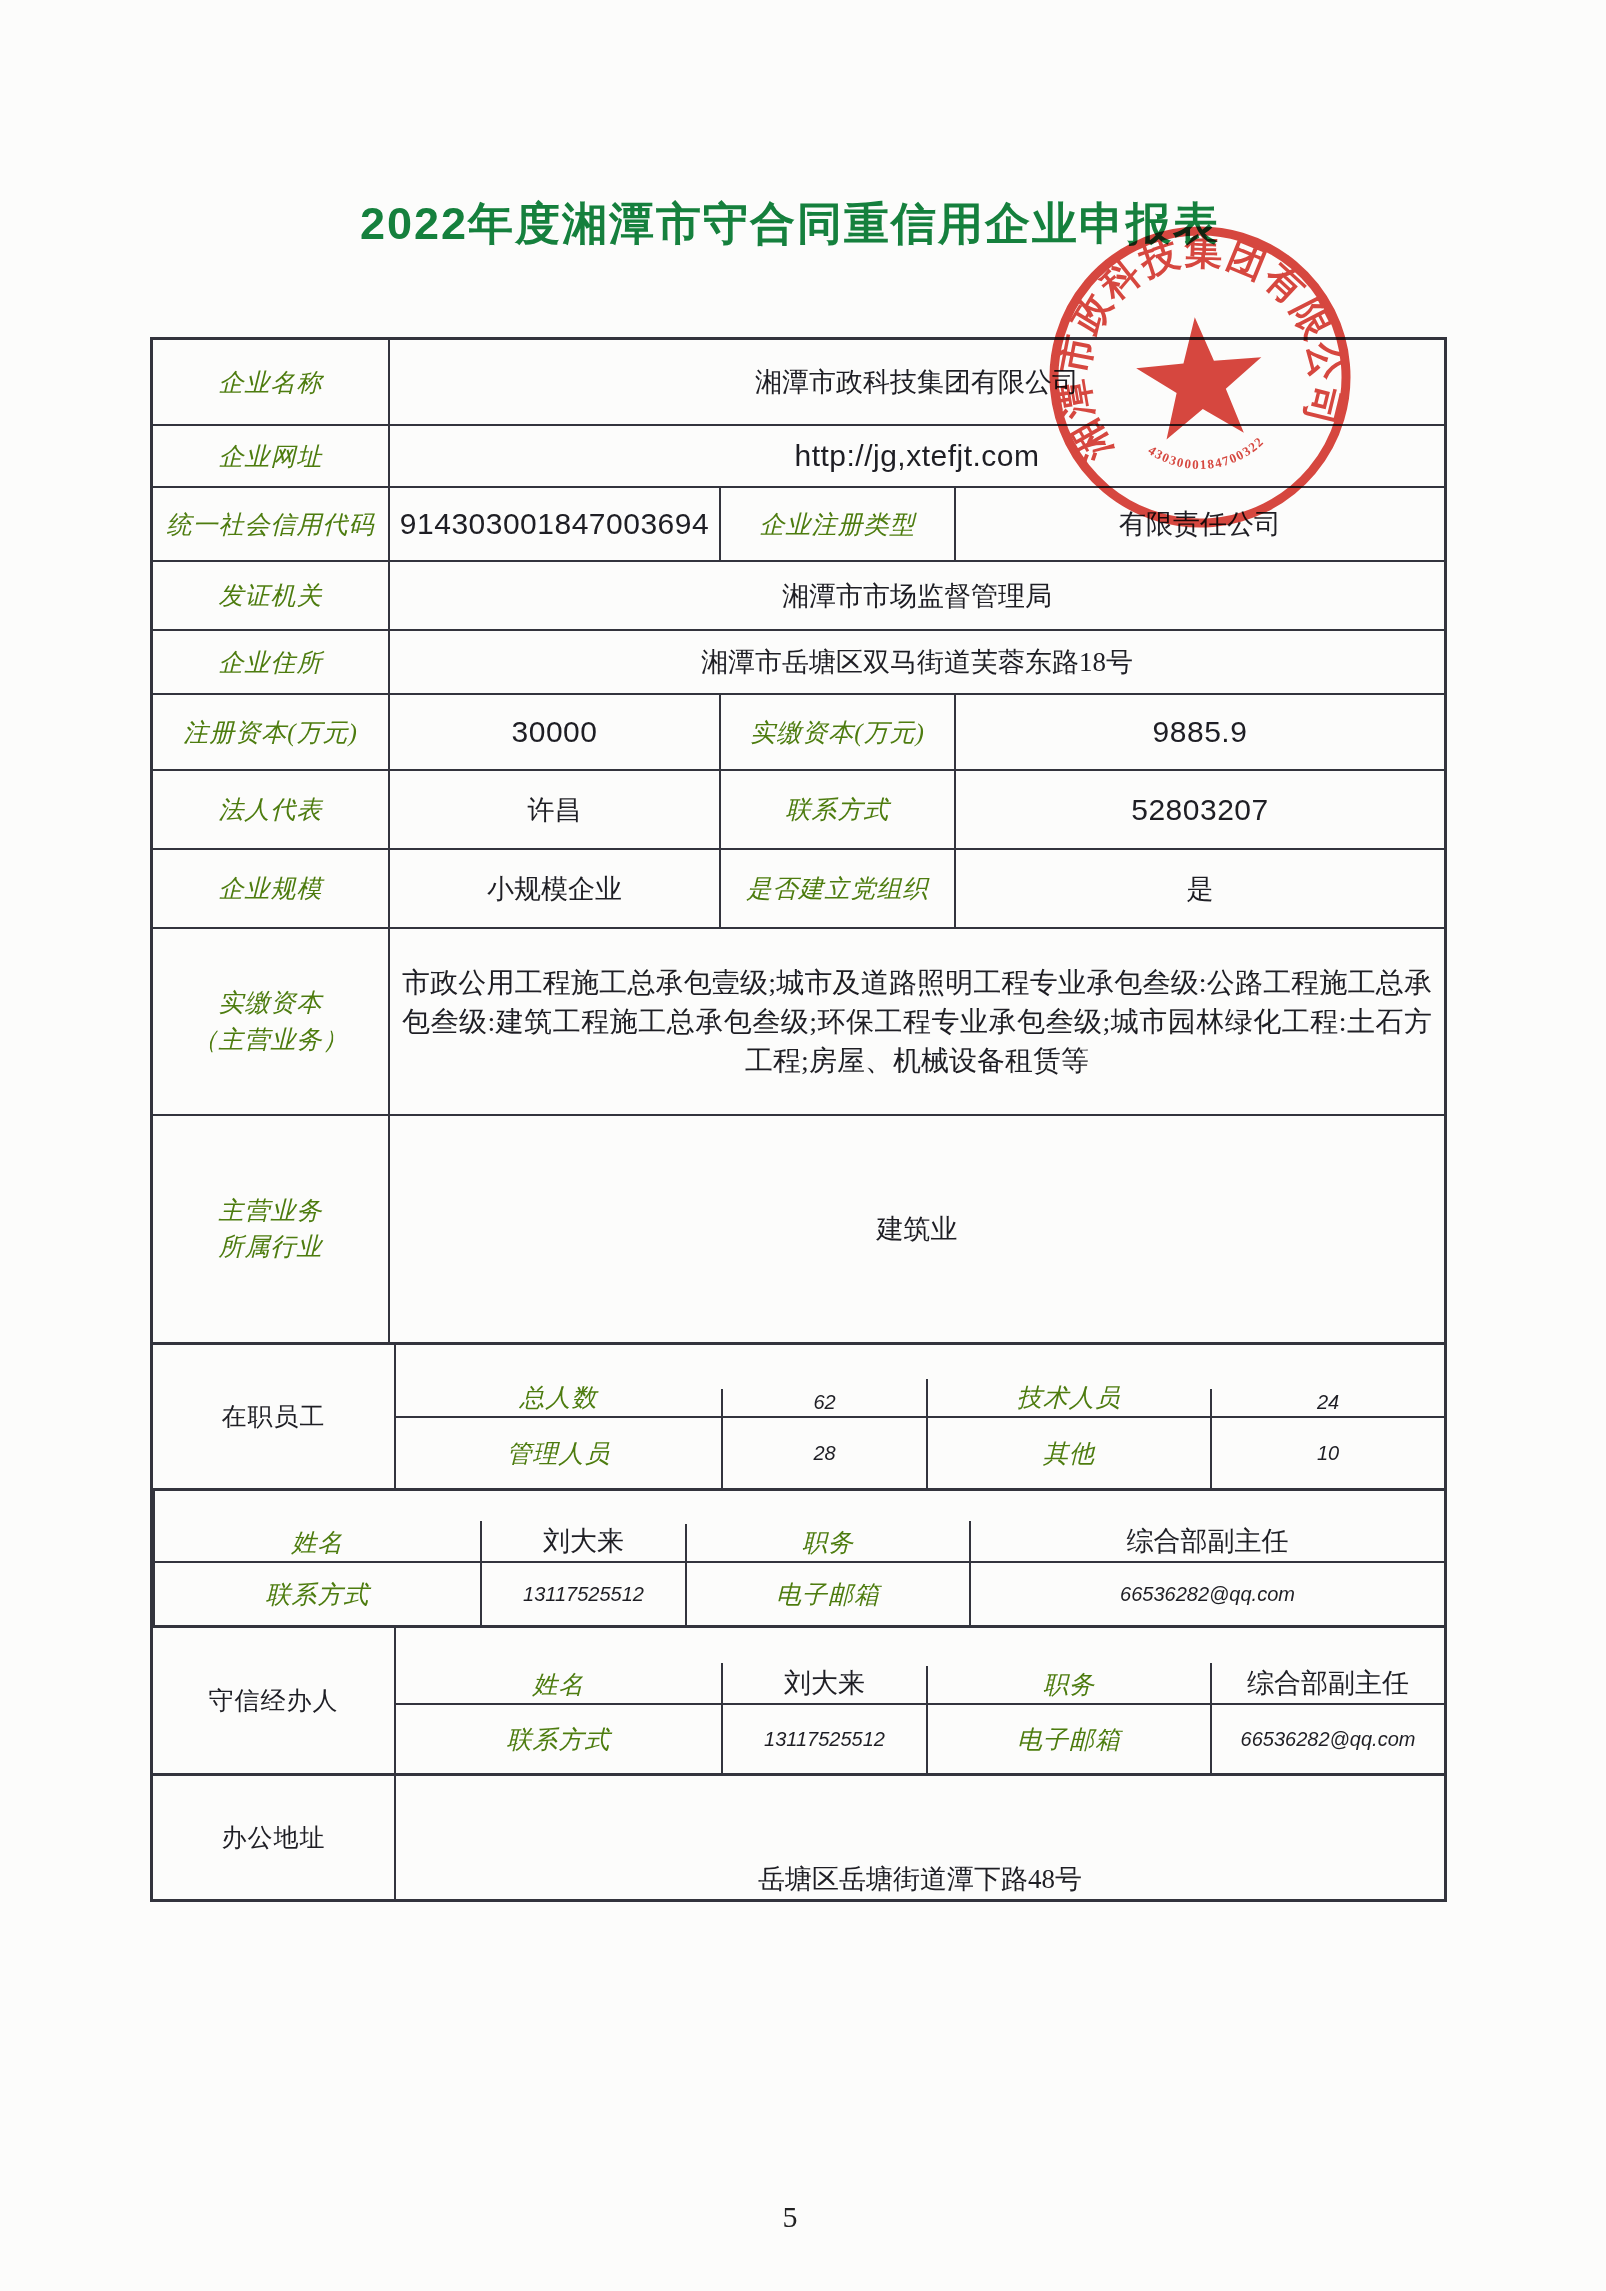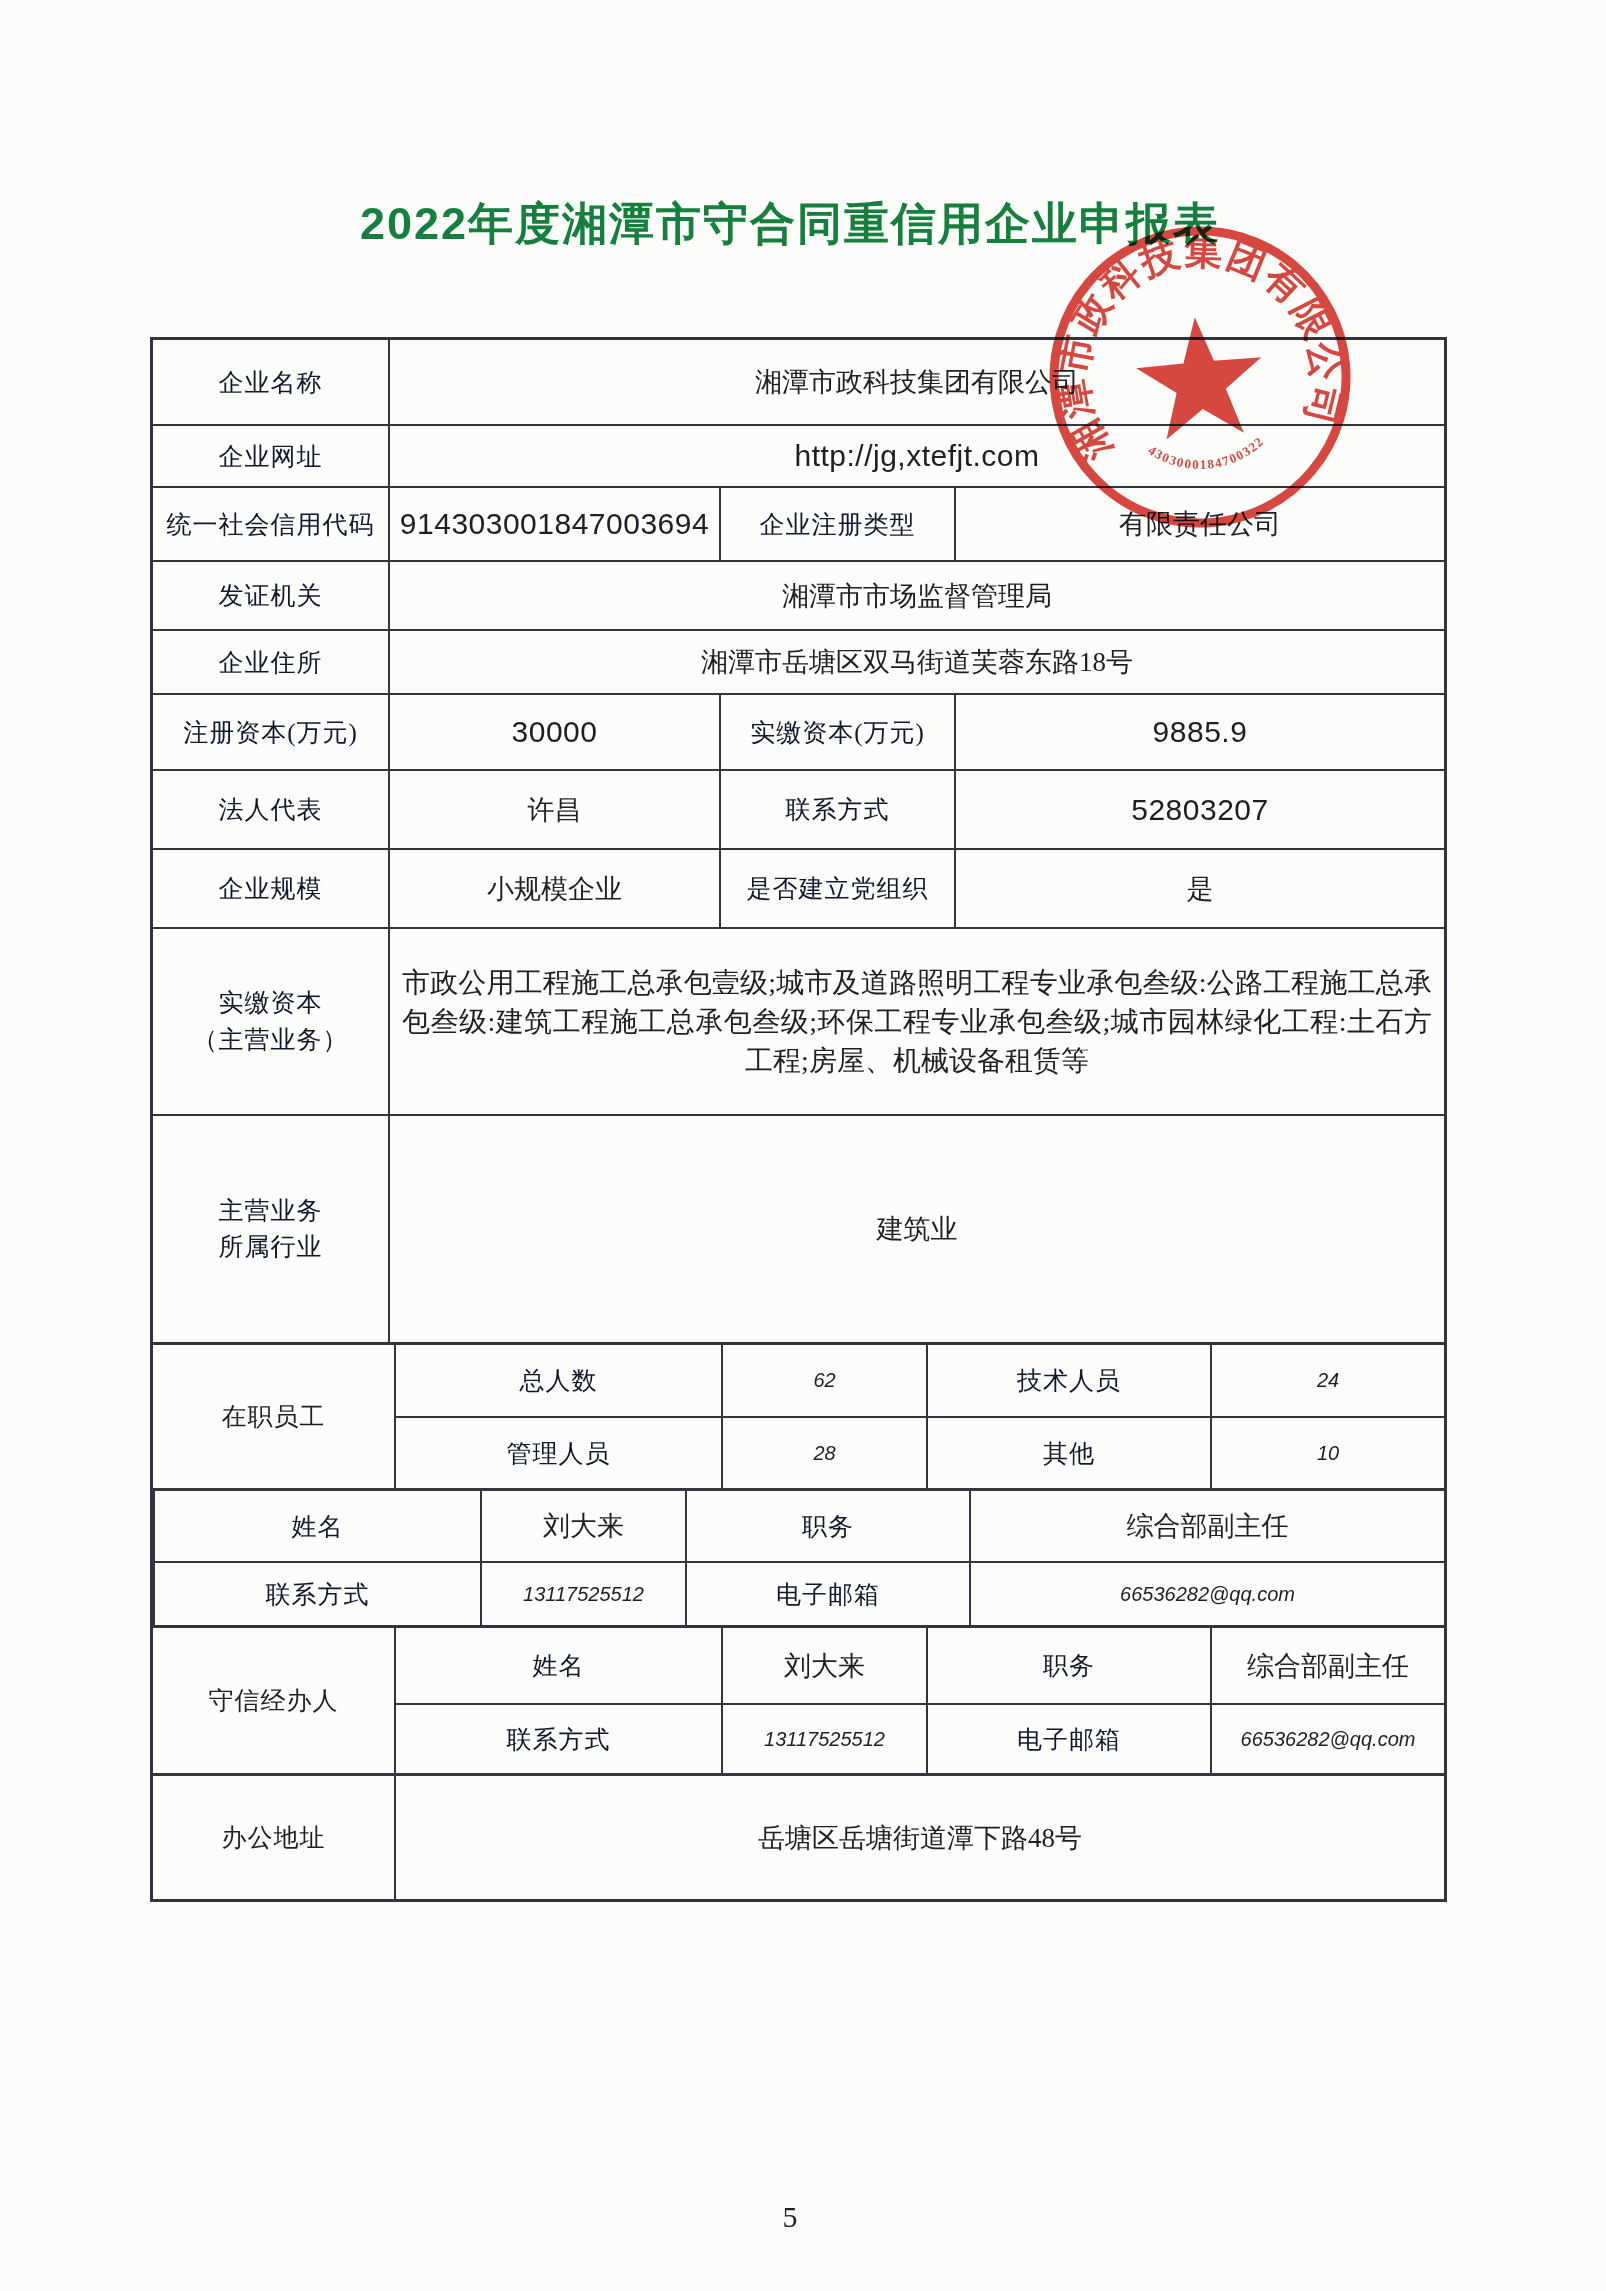--- a/index.html
+++ b/index.html
@@ -18,39 +18,39 @@
     position:absolute; left:150px; top:337px; width:1291px;
     border:3px solid var(--ln); box-sizing:content-box;
     background:transparent;
   }
   .row { display:flex; border-top:2px solid var(--ln); box-sizing:border-box; }
   .row.first { border-top:none; }
   .group { display:flex; border-top:3px solid var(--ln); }
   .c { display:flex; align-items:center; justify-content:center; text-align:center;
        box-sizing:border-box; border-left:2px solid var(--ln); padding:2px 6px; }
   .c:first-child { border-left:none; }
-  .lab { font-size:25px; letter-spacing:1px; color:#0f172a; }
+  .lab { font-size:25px; letter-spacing:1px; color:#4d7c0f;font-style:italic; }
   .val { font-size:27px; }
   .num { font-family:"Liberation Sans","DejaVu Sans",sans-serif; font-size:30px; letter-spacing:0.5px; }
   .num-s { font-family:"Liberation Sans","DejaVu Sans",sans-serif; font-size:20px;font-style:italic; }
   
   .w-label { width:235px; flex:none; }
   .w-rest  { flex:1; }
   .w-c2 { width:331px; flex:none; }
   .w-c3 { width:235px; flex:none; }
   .w-c4 { flex:1; }
   .b1 { width:325px; flex:none; }
   .b2 { width:205px; flex:none; }
   .b3 { width:284px; flex:none; }
   .b4 { flex:1; }
   .glabel { width:241px; flex:none; display:flex; align-items:center; justify-content:center;
             font-size:25px; letter-spacing:1px; box-sizing:border-box; }
   .gright { flex:1; display:flex; flex-direction:column; min-width:0; }
   .gright .row { border-top:2px solid var(--ln); border-left:2px solid var(--ln); }
-  .gright .row.first { border-top:none; }
+  .gright .row.first { border-top:none;align-items:flex-end; }
   .gright .row .c:first-child { border-left:none; }
   .twoline div { line-height:1.45; }
   .scope-val {
     font-size:28px; line-height:39px; padding:6px 12px;
     text-align:justify; text-align-last:center;
   }
   .pageno {
     position:absolute; top:2200px; left:0; width:1580px; text-align:center;
     font-size:30px; color:#222;
   }

